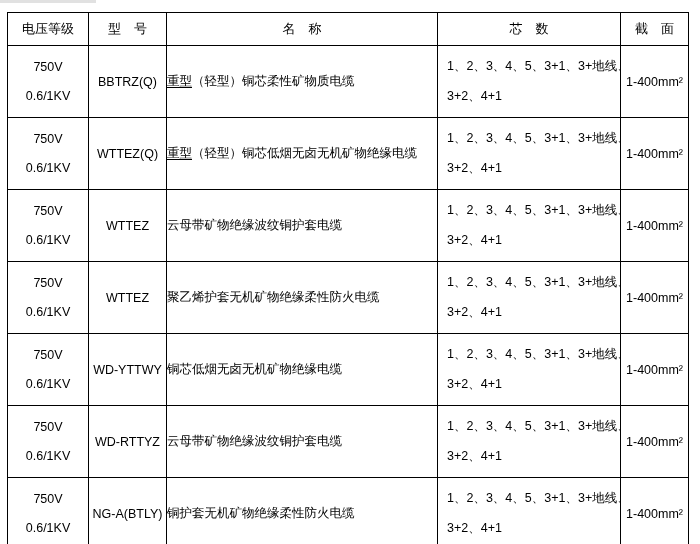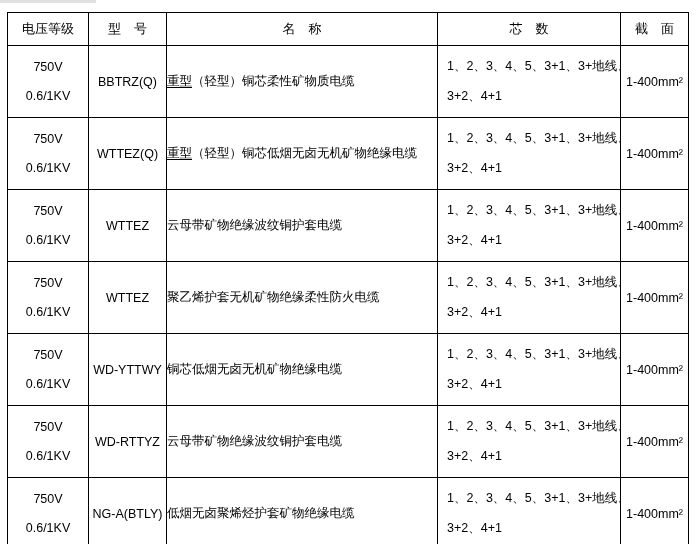--- a/index.html
+++ b/index.html
@@ -200,21 +200,21 @@
     </tr>
 
     <tr class="row">
       <td>
         <div class="vstack">
           <span>750V</span>
           <span>0.6/1KV</span>
         </div>
       </td>
       <td class="center">NG-A(BTLY)</td>
-      <td class="namecell"><span class="u"></span><span>低烟无卤聚烯烃护套矿物绝缘电缆</span></td>
+      <td class="namecell"><span class="u"></span><span>铜护套无机矿物绝缘柔性防火电缆</span></td>
       <td>
         <div class="vstack left">
           <span>1、2、3、4、5、3+1、3+地线、</span>
           <span>3+2、4+1</span>
         </div>
       </td>
       <td class="center">1-400mm²</td>
     </tr>
   </tbody>
     </table>

